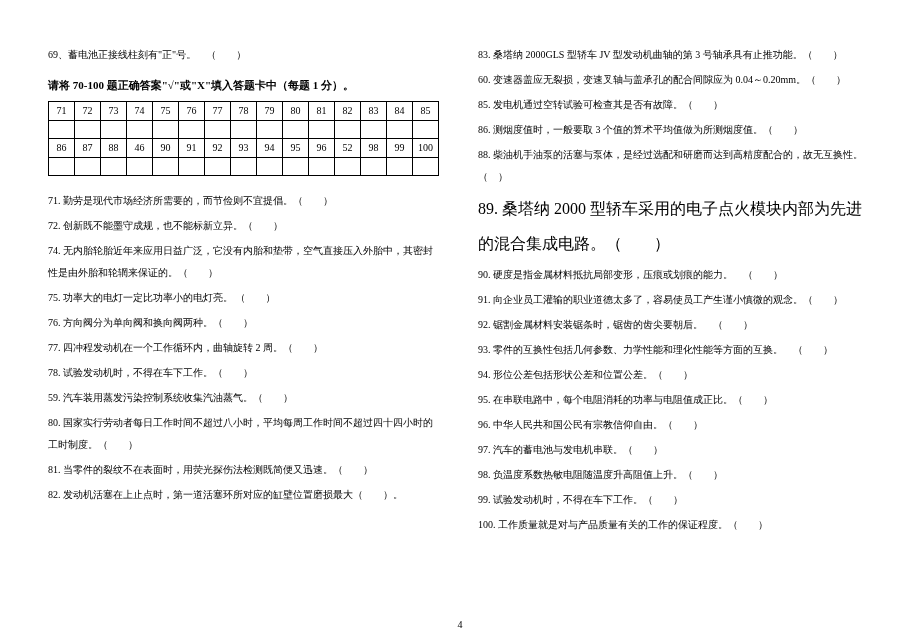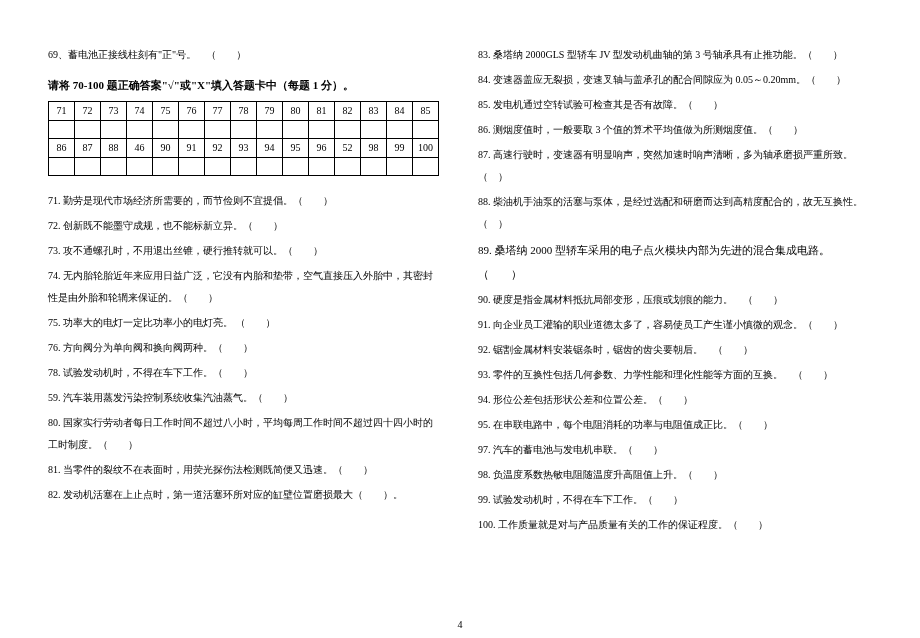--- a/index.html
+++ b/index.html
@@ -30,21 +30,21 @@
       margin-bottom: 14px;
     }
     td {
       border: 1px solid #000;
       width: 26px;
       height: 18px;
       text-align: center;
       font-size: 10px;
       line-height: 18px;
     }
-    .big-q { font-size: 11px; line-height: 2.2; margin-bottom: 3px; }
+    .big-q { font-size: 16px; line-height: 2.2; margin-bottom: 3px; }
     .page-num {
       position: absolute;
       bottom: 8px;
       left: 50%;
       transform: translateX(-50%);
       font-size: 10px;
     }
   </style>
 </head>
 <body>
@@ -122,44 +122,44 @@
           <td></td>
           <td></td>
           <td></td>
           <td></td>
         </tr>
   </tbody>
     </table>
 
   <div class="q"><span>71. 勤劳是现代市场经济所需要的，而节俭则不宜提倡。（</span>　　）</div>
   <div class="q"><span>72. 创新既不能墨守成规，也不能标新立异。（</span>　　）</div>
-  <div class="q"><span>73. 攻不通螺孔时，不用退出丝锥，硬行推转就可以。（</span>　　）</div>
   <div class="q"><span>74. 无内胎轮胎近年来应用日益广泛，它没有内胎和垫带，空气直接压入外胎中，其密封性是由外胎和轮辋来保证的。（</span>　　）</div>
   <div class="q"><span>75. 功率大的电灯一定比功率小的电灯亮。 （</span>　　）</div>
   <div class="q"><span>76. 方向阀分为单向阀和换向阀两种。（</span>　　）</div>
+  <div class="q"><span>77. 四冲程发动机在一个工作循环内，曲轴旋转 2 周。（</span>　　）</div>
   <div class="q"><span>78. 试验发动机时，不得在车下工作。（</span>　　）</div>
   <div class="q"><span>59. 汽车装用蒸发污染控制系统收集汽油蒸气。（</span>　　）</div>
   <div class="q"><span>80. 国家实行劳动者每日工作时间不超过八小时，平均每周工作时间不超过四十四小时的工时制度。（</span>　　）</div>
   <div class="q"><span>81. 当零件的裂纹不在表面时，用荧光探伤法检测既简便又迅速。（</span>　　）</div>
   <div class="q"><span>82. 发动机活塞在上止点时，第一道活塞环所对应的缸壁位置磨损最大（</span>　　）。</div>
 </div>
 
 <div class="column right">
   <div class="q"><span>83. 桑塔纳 2000GLS 型轿车 JV 型发动机曲轴的第 3 号轴承具有止推功能。（</span>　　）</div>
-  <div class="q"><span>84. 变速器盖应无裂损，变速叉轴与盖承孔的配合间隙应为 0.05～0.20mm。（</span>　　）</div>
+  <div class="q"><span>60. 变速器盖应无裂损，变速叉轴与盖承孔的配合间隙应为 0.04～0.20mm。（</span>　　）</div>
   <div class="q"><span>85. 发电机通过空转试验可检查其是否有故障。（</span>　　）</div>
   <div class="q"><span>86. 测烟度值时，一般要取 3 个值的算术平均值做为所测烟度值。（</span>　　）</div>
-  <div class="q"><span>87. 高速行驶时，变速器有明显响声，突然加速时响声清晰，多为轴承磨损严重所致。（</span>　）</div>
   <div class="q"><span>88. 柴油机手油泵的活塞与泵体，是经过选配和研磨而达到高精度配合的，故无互换性。（</span>　）</div>
   <div class="big-q"><span>89. 桑塔纳 2000 型轿车采用的电子点火模块内部为先进的混合集成电路。（</span>　　）</div>
   <div class="q"><span>90. 硬度是指金属材料抵抗局部变形，压痕或划痕的能力。</span>　（　　）</div>
   <div class="q"><span>91. 向企业员工灌输的职业道德太多了，容易使员工产生谨小慎微的观念。（</span>　　）</div>
   <div class="q"><span>92. 锯割金属材料安装锯条时，锯齿的齿尖要朝后。</span>　（　　）</div>
   <div class="q"><span>93. 零件的互换性包括几何参数、力学性能和理化性能等方面的互换。</span>　（　　）</div>
   <div class="q"><span>94.  形位公差包括形状公差和位置公差。（</span>　　）</div>
   <div class="q"><span>95.  在串联电路中，每个电阻消耗的功率与电阻值成正比。（</span>　　）</div>
+  <div class="q"><span>96.  中华人民共和国公民有宗教信仰自由。（</span>　　）</div>
   <div class="q"><span>97.  汽车的蓄电池与发电机串联。（</span>　　）</div>
   <div class="q"><span>98.  负温度系数热敏电阻随温度升高阻值上升。（</span>　　）</div>
   <div class="q"><span>99.  试验发动机时，不得在车下工作。（</span>　　）</div>
   <div class="q"><span>100.  工作质量就是对与产品质量有关的工作的保证程度。（</span>　　）</div>
 </div>
 
 <div class="page-num">4</div>
 
 </body></html>

